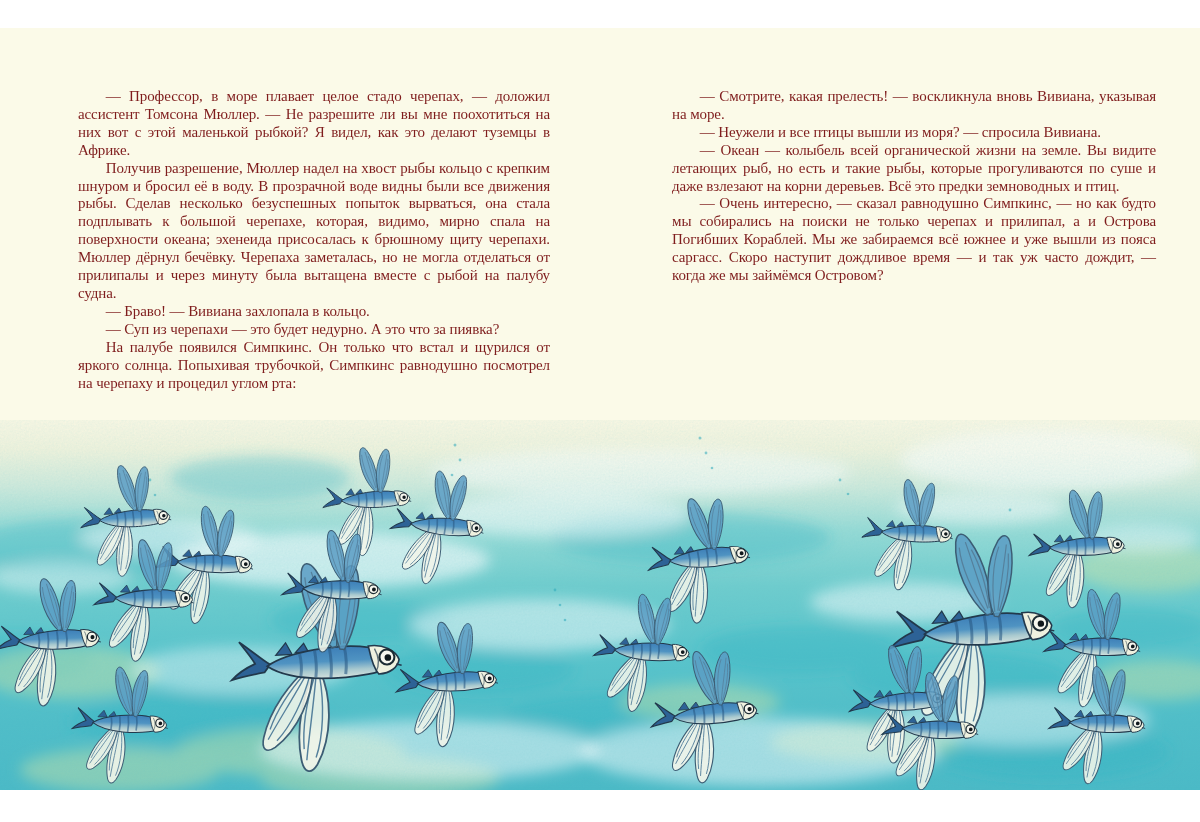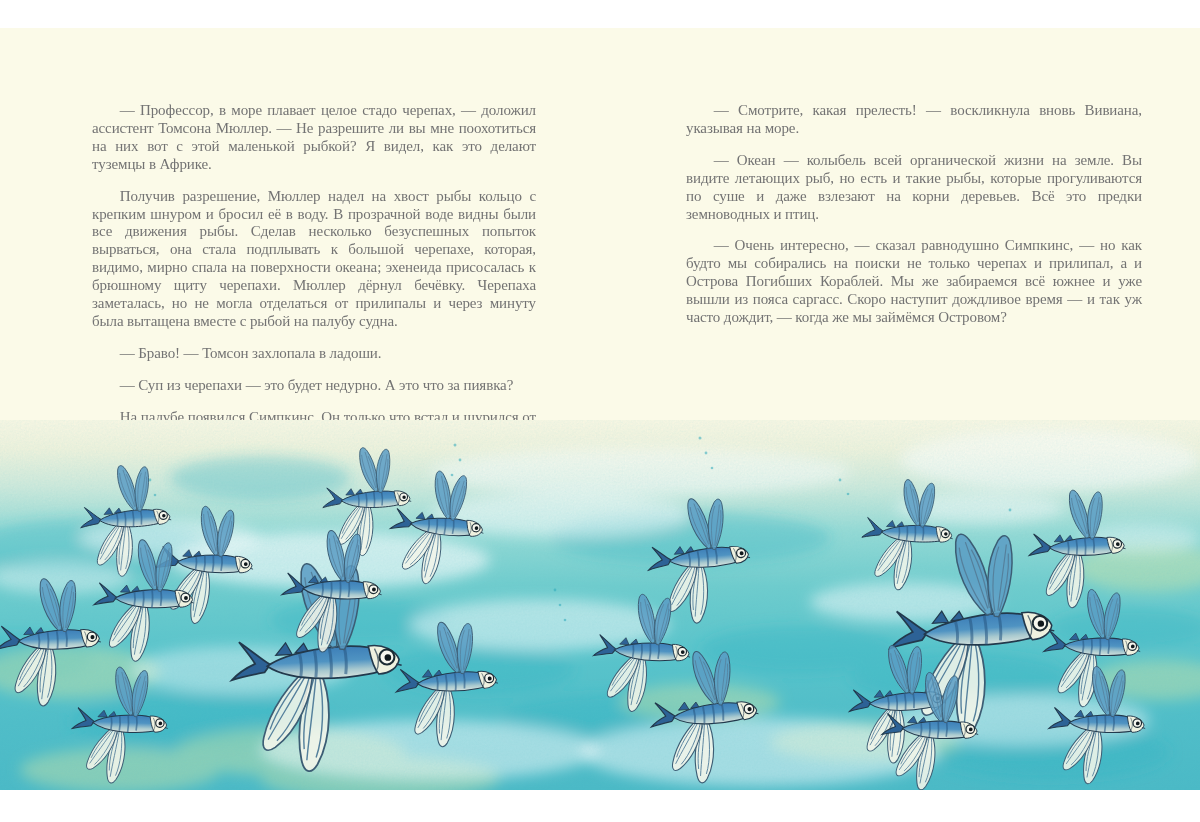--- a/index.html
+++ b/index.html
@@ -9,41 +9,42 @@
     font-family:"Liberation Serif","DejaVu Serif",serif;
   }
   .spread{
     position:absolute;left:0;top:28px;width:1200px;height:762px;
     background:#fbfae8;
   }
   .textcol{position:absolute;top:60px;}
   .textcol.left{left:78px;width:472px;}
   .textcol.right{left:672px;width:484px;}
   .textcol p{
-    margin:14px;text-indent:1.85em;text-align:justify;
-    font-size:15px;line-height:17.9px;color:#737373;
+    margin:0;text-indent:1.85em;text-align:justify;
+    font-size:15px;line-height:17.9px;color:#7f1d1d;
     letter-spacing:-0.1px;
   }
   .illustration{position:absolute;left:0;top:392px;width:1200px;height:370px;}
 </style>
 </head>
 <body>
 
 <div class="spread">
 
   <div class="textcol left">
     <p>— Профессор, в море плавает целое стадо черепах, — доложил ассистент Томсона Мюллер. — Не разрешите ли вы мне поохотиться на них вот с этой маленькой рыбкой? Я видел, как это делают туземцы в Африке.</p>
     <p>Получив разрешение, Мюллер надел на хвост рыбы кольцо с крепким шнуром и бросил её в воду. В прозрачной воде видны были все движения рыбы. Сделав несколько безуспешных попыток вырваться, она стала подплывать к большой черепахе, которая, видимо, мирно спала на поверхности океана; эхенеида присосалась к брюшному щиту черепахи. Мюллер дёрнул бечёвку. Черепаха заметалась, но не могла отделаться от прилипалы и через минуту была вытащена вместе с рыбой на палубу судна.</p>
-    <p>— Браво! — Томсон захлопала в ладоши.</p>
+    <p>— Браво! — Вивиана захлопала в кольцо.</p>
     <p>— Суп из черепахи — это будет недурно. А это что за пиявка?</p>
     <p>На палубе появился Симпкинс. Он только что встал и щурился от яркого солнца. Попыхивая трубочкой, Симпкинс равнодушно посмотрел на черепаху и процедил углом рта:</p>
   </div>
 
   <div class="textcol right">
     <p>— Смотрите, какая прелесть! — воскликнула вновь Вивиана, указывая на море.</p>
+    <p>— Неужели и все птицы вышли из моря? — спросила Вивиана.</p>
     <p>— Океан — колыбель всей органической жизни на земле. Вы видите летающих рыб, но есть и такие рыбы, которые прогуливаются по суше и даже взлезают на корни деревьев. Всё это предки земноводных и птиц.</p>
     <p>— Очень интересно, — сказал равнодушно Симпкинс, — но как будто мы собирались на поиски не только черепах и прилипал, а и Острова Погибших Кораблей. Мы же забираемся всё южнее и уже вышли из пояса саргасс. Скоро наступит дождливое время — и так уж часто дождит, — когда же мы займёмся Островом?</p>
   </div>
 
   <svg class="illustration" viewBox="0 0 1200 370" xmlns="http://www.w3.org/2000/svg">
     <defs>
       <linearGradient id="sea" x1="0" y1="0" x2="0" y2="1">
         <stop offset="0" stop-color="#faf7e3"></stop>
         <stop offset="0.08" stop-color="#f0f2dc"></stop>
         <stop offset="0.18" stop-color="#cfe9db"></stop>

